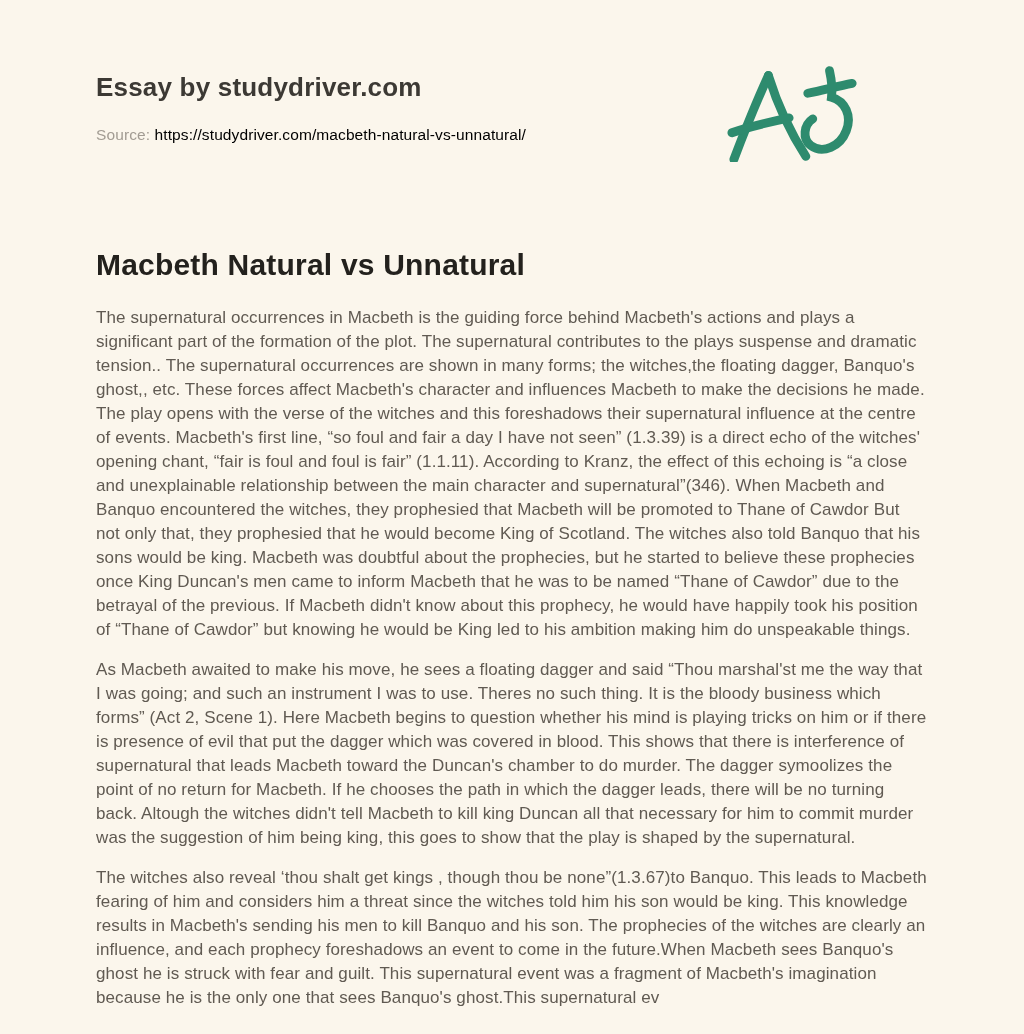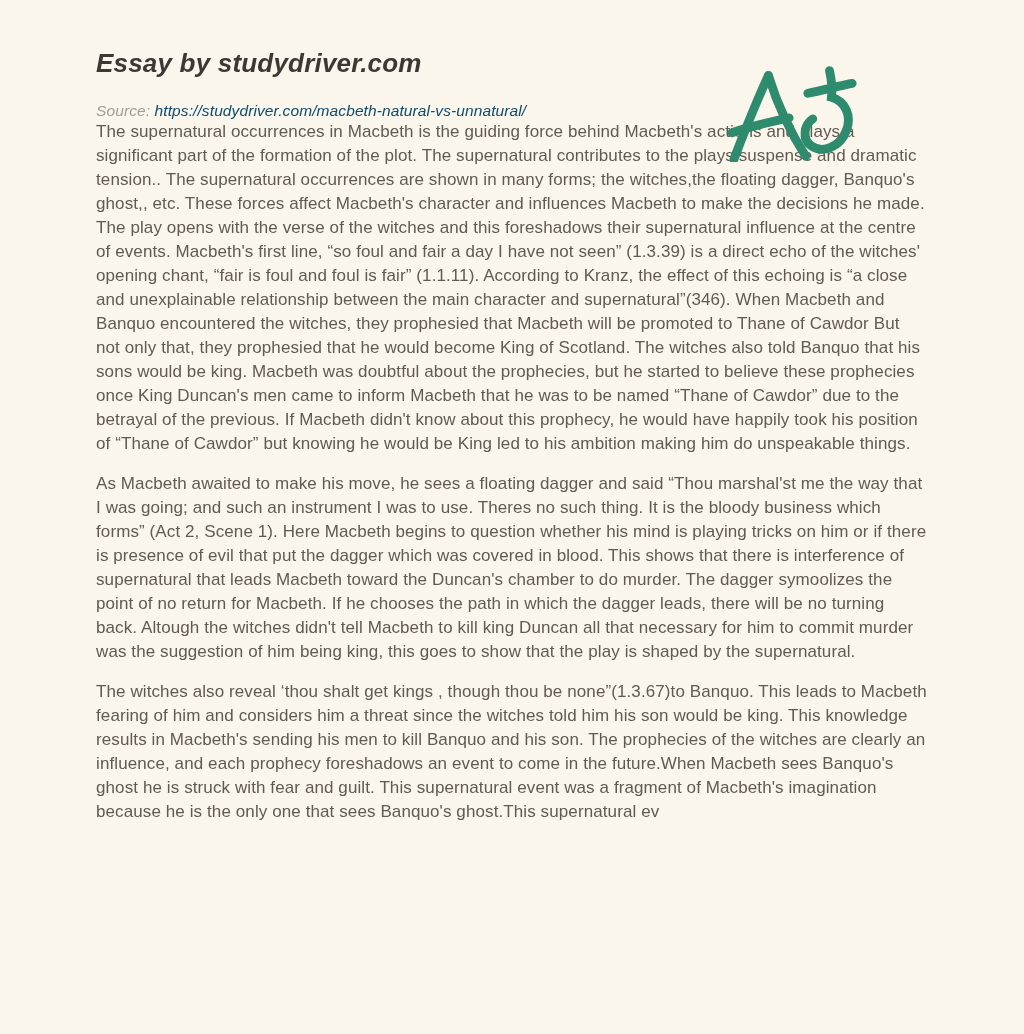--- a/index.html
+++ b/index.html
@@ -10,41 +10,40 @@
     background: #fbf6ec;
     overflow: hidden;
     font-family: "Liberation Sans", "DejaVu Sans", sans-serif;
     box-sizing: border-box;
   }
   .content {
     padding: 0 96px;
   }
   .header-row {
     position: relative;
-    padding-top: 48px;
-    font-style: italic;
+    padding-top: 72px;
   }
   .site-heading {
     margin: 0;
     font-size: 26px;
     font-weight: 700;
     color: #3c3934;
     letter-spacing: 0.2px;
   }
   .source-line {
     margin-top: 23px;
     font-size: 15.5px;
     letter-spacing: 0.1px;
   }
   .source-label {
     color: #a29c93;
     text-align: center;
   }
   .source-link {
-    color: #0c4a6e;
+    color: #000000;
     text-decoration: none;
     cursor: pointer;
   }
   .logo {
     position: absolute;
     top: 62px;
     right: 64px;
     width: 138px;
     height: 100px;
   }
@@ -85,20 +84,21 @@
         <path d="M 43 13 C 52 42 66 72 81 95"></path>
 
         <path d="M 6 71 C 26 64 45 60 64 56"></path>
 
         <path d="M 83 31 C 98 28 113 24 128 21"></path>
 
         <path d="M 105 8 C 107 17 108 27 107 35 C 121 39 128 54 122 69 C 116 85 98 93 86 84 C 77 77 79 63 88 57"></path>
       </svg>
     </div>
 
+    <h1 class="essay-title">Macbeth Natural vs Unnatural</h1>
 
     <div class="essay-body">
       <p>The supernatural occurrences in Macbeth is the guiding force behind Macbeth's actions and plays a significant part of the formation of the plot. The supernatural contributes to the plays suspense and dramatic tension.. The supernatural occurrences are shown in many forms; the witches,the floating dagger, Banquo's ghost,, etc. These forces affect Macbeth's character and influences Macbeth to make the decisions he made. The play opens with the verse of the witches and this foreshadows their supernatural influence at the centre of events. Macbeth's first line, “so foul and fair a day I have not seen” (1.3.39) is a direct echo of the witches' opening chant, “fair is foul and foul is fair” (1.1.11). According to Kranz, the effect of this echoing is “a close and unexplainable relationship between the main character and supernatural”(346). When Macbeth and Banquo encountered the witches, they prophesied that Macbeth will be promoted to Thane of Cawdor But not only that, they prophesied that he would become King of Scotland. The witches also told Banquo that his sons would be king. Macbeth was doubtful about the prophecies, but he started to believe these prophecies once King Duncan's men came to inform Macbeth that he was to be named “Thane of Cawdor” due to the betrayal of the previous. If Macbeth didn't know about this prophecy, he would have happily took his position of “Thane of Cawdor” but knowing he would be King led to his ambition making him do unspeakable things.</p>
       <p>As Macbeth awaited to make his move, he sees a floating dagger and said “Thou marshal'st me the way that I was going; and such an instrument I was to use. Theres no such thing. It is the bloody business which forms” (Act 2, Scene 1). Here Macbeth begins to question whether his mind is playing tricks on him or if there is presence of evil that put the dagger which was covered in blood. This shows that there is interference of supernatural that leads Macbeth toward the Duncan's chamber to do murder. The dagger symoolizes the point of no return for Macbeth. If he chooses the path in which the dagger leads, there will be no turning back. Altough the witches didn't tell Macbeth to kill king Duncan all that necessary for him to commit murder was the suggestion of him being king, this goes to show that the play is shaped by the supernatural.</p>
       <p>The witches also reveal ‘thou shalt get kings , though thou be none”(1.3.67)to Banquo. This leads to Macbeth fearing of him and considers him a threat since the witches told him his son would be king. This knowledge results in Macbeth's sending his men to kill Banquo and his son. The prophecies of the witches are clearly an influence, and each prophecy foreshadows an event to come in the future.When Macbeth sees Banquo's ghost he is struck with fear and guilt. This supernatural event was a fragment of Macbeth's imagination because he is the only one that sees Banquo's ghost.This supernatural ev</p>
     </div>
 
   </div>
 </div>
 

